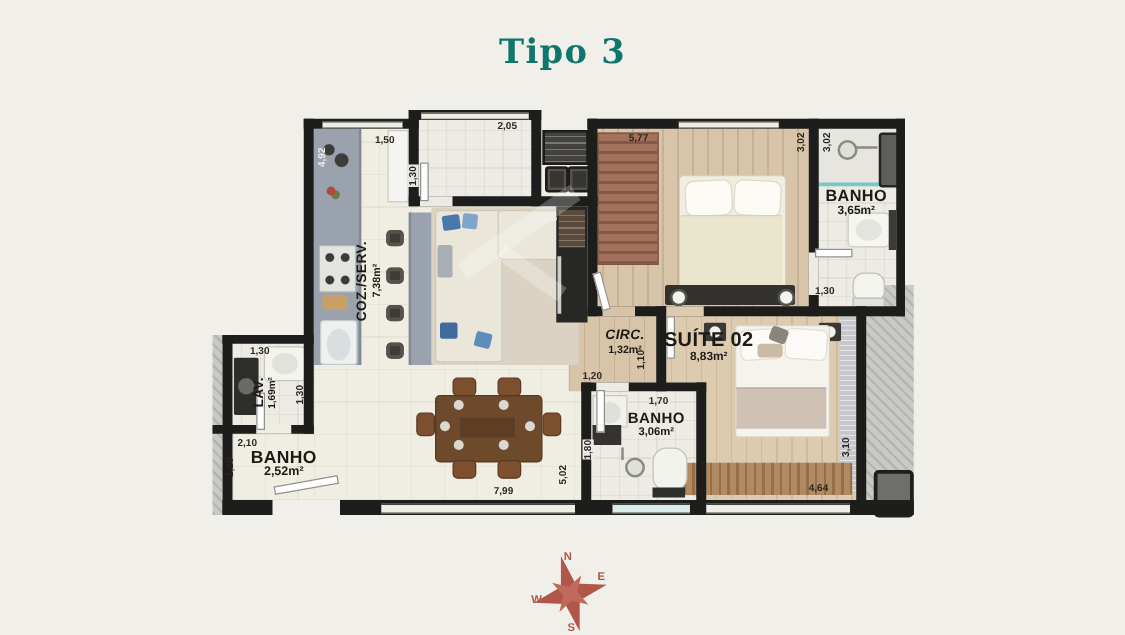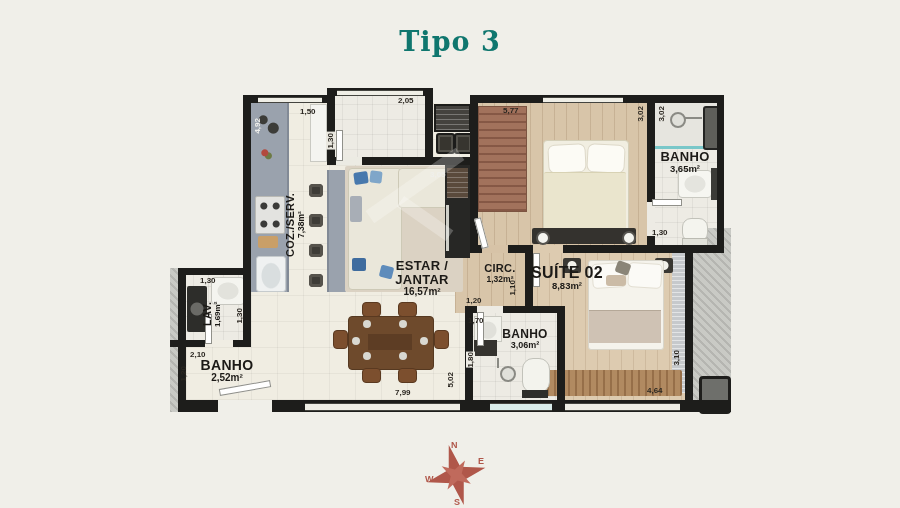--- a/index.html
+++ b/index.html
@@ -176,26 +176,22 @@
   <div class="wmstripe" style="left:395px;top:212px;width:60px;height:13px;transform:rotate(35deg);"></div>
 
   <div class="lbl vtxt" style="left:285px;top:160px;height:130px;">
     <div class="nm" style="font-size:11px;">COZ./SERV.</div>
     <div class="ar" style="font-size:8.5px;">7,38m²</div>
   </div>
   <div class="lbl" style="left:650px;top:150px;width:70px;">
     <div class="nm" style="font-size:13px;">BANHO</div>
     <div class="ar" style="font-size:9.5px;">3,65m²</div>
   </div>
-  <div class="lbl" style="left:392px;top:259px;width:60px;">
-    <div class="nm" style="font-size:13px;">ESTAR / JANTAR</div>
-    <div class="ar" style="font-size:10px;">16,57m²</div>
-  </div>
   <div class="lbl" style="left:472px;top:263px;width:56px;">
-    <div class="nm" style="font-size:11px;">CIRC.</div>
+    <div class="nm" style="font-size:11px;font-style:italic;">CIRC.</div>
     <div class="ar" style="font-size:8.5px;">1,32m²</div>
   </div>
   <div class="lbl" style="left:530px;top:264px;width:74px;">
     <div class="nm" style="font-size:16px;">SUÍTE 02</div>
     <div class="ar" style="font-size:9.5px;">8,83m²</div>
   </div>
   <div class="lbl" style="left:496px;top:328px;width:58px;">
     <div class="nm" style="font-size:12px;">BANHO</div>
     <div class="ar" style="font-size:9px;">3,06m²</div>
   </div>
@@ -212,21 +208,21 @@
   <span class="dim v" style="left:326px;top:132px;background:#e9e7df;padding:1px 0;">1,30</span>
   <span class="dim" style="left:300px;top:107px;">1,50</span>
   <span class="dim v wt" style="left:253px;top:118px;">4,92</span>
   <span class="dim wt" style="left:430px;top:158px;margin-top:12px;">3,05</span>
   <span class="dim" style="left:503px;top:106px;">5,77</span>
   <span class="dim v" style="left:636px;top:106px;">3,02</span>
   <span class="dim v" style="left:657px;top:106px;">3,02</span>
   <span class="dim" style="left:652px;top:228px;">1,30</span>
   <span class="dim" style="left:466px;top:296px;">1,20</span>
   <span class="dim v" style="left:508px;top:280px;">1,10</span>
-  <span class="dim" style="left:468px;top:316px;">1,70</span>
+  <span class="dim" style="left:519px;top:316px;">1,70</span>
   <span class="dim v" style="left:466px;top:352px;background:#edebe4;">1,80</span>
   <span class="dim v" style="left:446px;top:372px;">5,02</span>
   <span class="dim" style="left:200px;top:276px;">1,30</span>
   <span class="dim v" style="left:235px;top:308px;">1,30</span>
   <span class="dim" style="left:190px;top:350px;">2,10</span>
   <span class="dim v" style="left:179px;top:366px;">1,20</span>
   <span class="dim" style="left:395px;top:388px;">7,99</span>
   <span class="dim v" style="left:672px;top:350px;">3,10</span>
   <span class="dim" style="left:647px;top:386px;">4,64</span>
 

